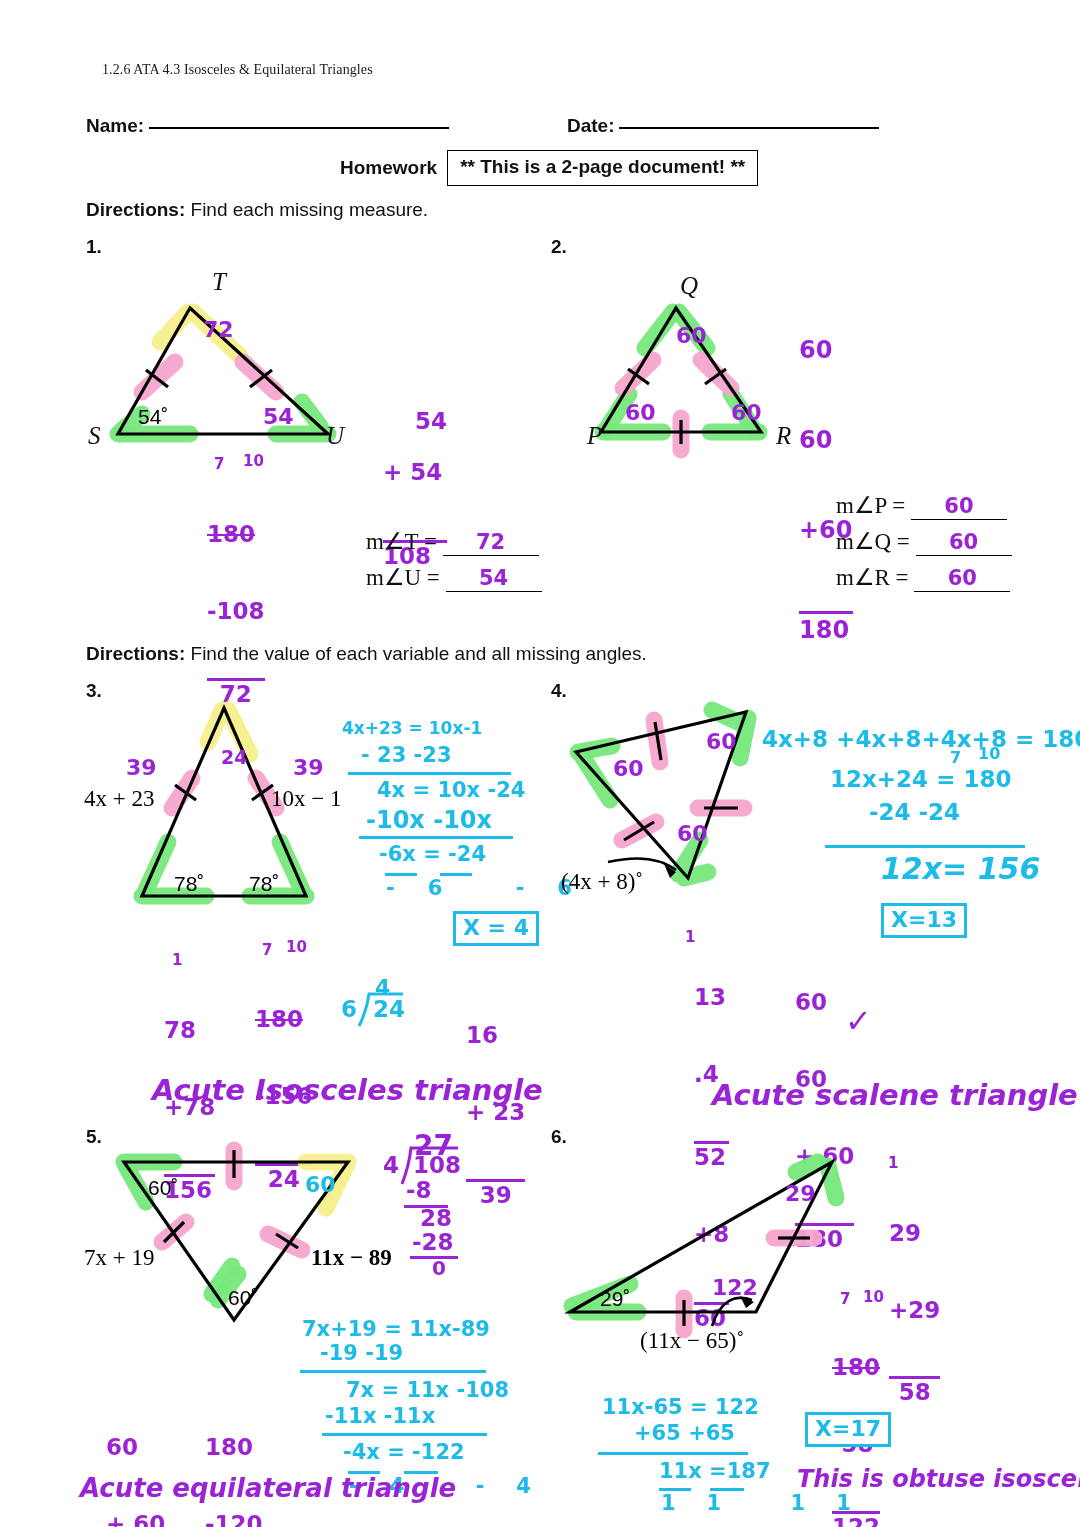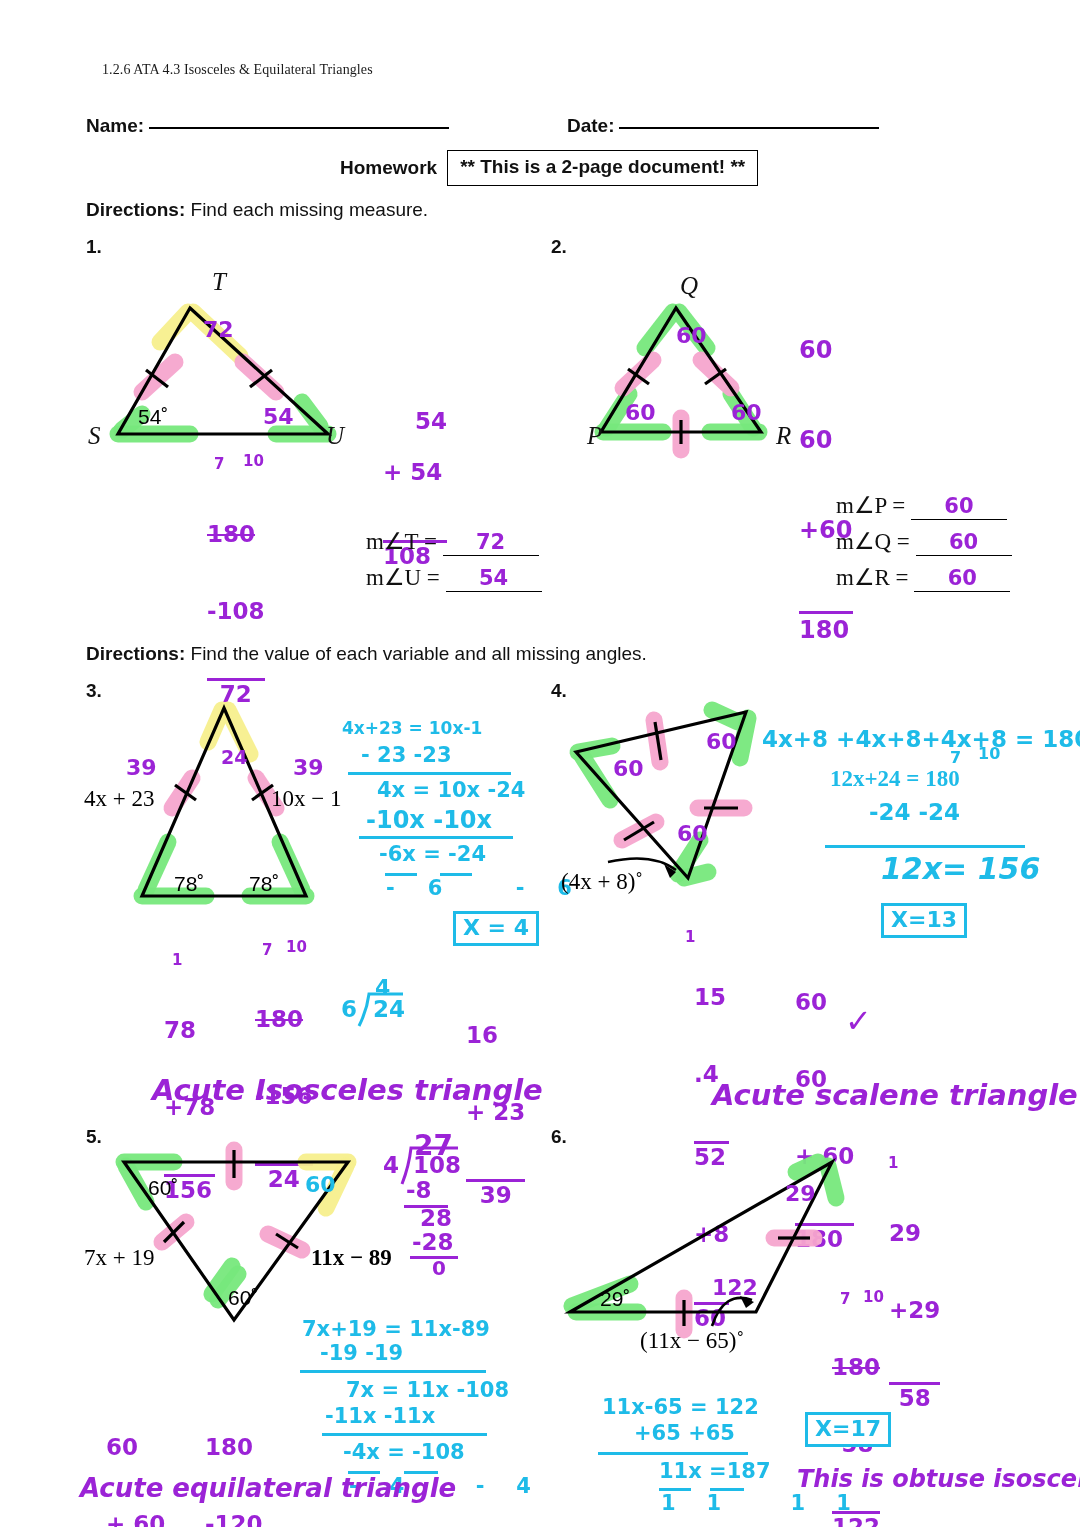--- a/index.html
+++ b/index.html
@@ -286,32 +286,32 @@
     <path class="arrow" d="M 48 162 Q 92 152 116 170"></path>
     <polygon points="116,172 104,164 110,178" fill="#000"></polygon>
   </svg>
 
   <div class="mathlabel" style="left:561px; top:869px;">(4x + 8)˚</div>
   <div class="hw-pen purple" style="left:613px; top:756px; font-size:22px;">60</div>
   <div class="hw-pen purple" style="left:706px; top:729px; font-size:22px;">60</div>
   <div class="hw-pen purple" style="left:677px; top:821px; font-size:22px;">60</div>
 
   <div class="hw-pen cyan" style="left:762px; top:726px; font-size:23px;">4x+8 +4x+8+4x+8 = 180</div>
-  <div class="hw-pen cyan" style="left:830px; top:766px; font-size:23px;font-family:Liberation Serif, serif;">12x+24 = 180</div>
+  <div class="hw-pen cyan" style="left:830px; top:766px; font-size:23px;">12x+24 = 180</div>
   <div class="hw-pen cyan carry" style="left:950px; top:748px; font-size:16px;">7</div>
   <div class="hw-pen cyan carry" style="left:978px; top:744px; font-size:16px;">10</div>
   <div class="hw-pen cyan" style="left:869px; top:799px; font-size:23px;">-24  -24</div>
   <div class="hline" style="left:825px; top:845px; width:200px;"></div>
   <div class="hw-pen cyan" style="left:881px; top:851px; font-size:30px;font-style:italic;">12x= 156</div>
 
   <div class="boxans" style="left:881px; top:903px;">X=13</div>
 
   <div class="hw-pen purple carry" style="left:685px; top:928px; font-size:15px;">1</div>
   <div class="calc purple" style="left:694px; top:933px; font-size:23px;">
-    <span style="display:block;">15</span>
+    <span style="display:block;">13</span>
     <span style="display:block;">.4</span>
     <span class="bar">52</span>
     <span style="display:block;">+8</span>
     <span class="bar">60</span>
   </div>
 
   <div class="calc purple" style="left:795px; top:938px; font-size:23px;">
     <span style="display:block;">60</span>
     <span style="display:block;">60</span>
     <span style="display:block;">+ 60</span>
@@ -357,21 +357,21 @@
   <div class="hw-pen purple" style="left:412px; top:1229px; font-size:23px;">-28</div>
   <div class="hline p" style="left:410px; top:1256px; width:48px;"></div>
   <div class="hw-pen purple" style="left:432px; top:1256px; font-size:20px;">0</div>
 
   <div class="hw-pen cyan" style="left:302px; top:1317px; font-size:21px;">7x+19 = 11x-89</div>
   <div class="hw-pen cyan" style="left:320px; top:1341px; font-size:21px;">-19              -19</div>
   <div class="hline" style="left:300px; top:1370px; width:186px;"></div>
   <div class="hw-pen cyan" style="left:346px; top:1378px; font-size:21px;">7x = 11x -108</div>
   <div class="hw-pen cyan" style="left:325px; top:1404px; font-size:21px;">-11x  -11x</div>
   <div class="hline" style="left:322px; top:1433px; width:165px;"></div>
-  <div class="hw-pen cyan" style="left:343px; top:1440px; font-size:21px;">-4x = -108</div>
+  <div class="hw-pen cyan" style="left:343px; top:1440px; font-size:21px;">-4x = -122</div>
   <div class="hline" style="left:348px; top:1471px; width:32px;"></div>
   <div class="hline" style="left:404px; top:1471px; width:34px;"></div>
   <div class="hw-pen cyan" style="left:349px; top:1474px; font-size:21px; letter-spacing:32px;">-4        -4</div>
 
   <div class="calc purple" style="left:106px; top:1383px; font-size:23px;">
     <span style="display:block;">60</span>
     <span style="display:block;">+ 60</span>
     
   </div>
   <div class="calc purple" style="left:205px; top:1383px; font-size:23px;">
@@ -400,21 +400,21 @@
 
   <div class="ang" style="left:600px; top:1287px;">29˚</div>
   <div class="mathlabel" style="left:640px; top:1328px;">(11x − 65)˚</div>
   <div class="hw-pen purple" style="left:785px; top:1181px; font-size:22px;">29</div>
   <div class="hw-pen purple" style="left:712px; top:1275px; font-size:22px;">122</div>
 
   <div class="hw-pen purple carry" style="left:888px; top:1154px; font-size:15px;">1</div>
   <div class="calc purple" style="left:889px; top:1169px; font-size:23px;">
     <span style="display:block;">29</span>
     <span style="display:block;text-align:right;">+29</span>
-    <span class="bar" style="margin-top:7px; text-align:center;">58</span>
+    <span class="bar" style="margin-top:1px; text-align:center;">58</span>
   </div>
 
   <div class="hw-pen purple carry" style="left:840px; top:1290px; font-size:15px;">7</div>
   <div class="hw-pen purple carry" style="left:863px; top:1288px; font-size:15px;">10</div>
   <div class="calc purple" style="left:832px; top:1303px; font-size:23px;">
     <span style="display:block; text-decoration:line-through; text-decoration-thickness:2px;">180</span>
     <span style="display:block;">-58</span>
     <span class="bar" style="text-align:center;">122</span>
   </div>
 

